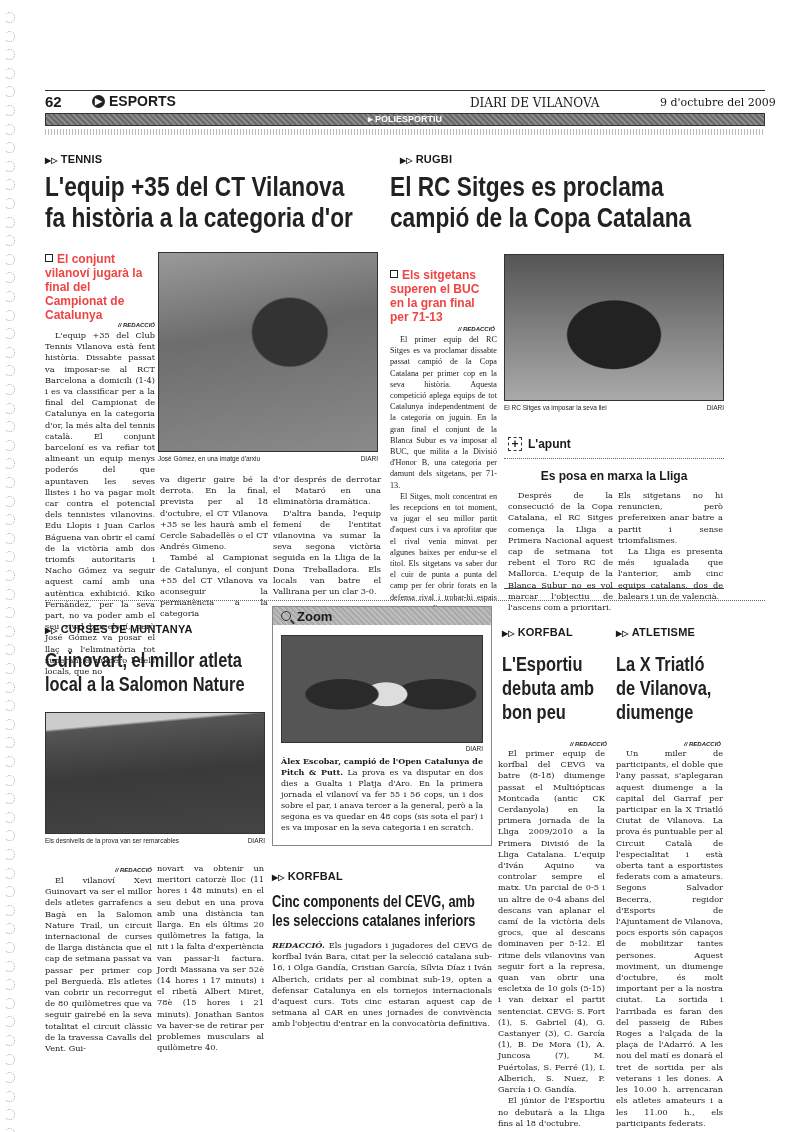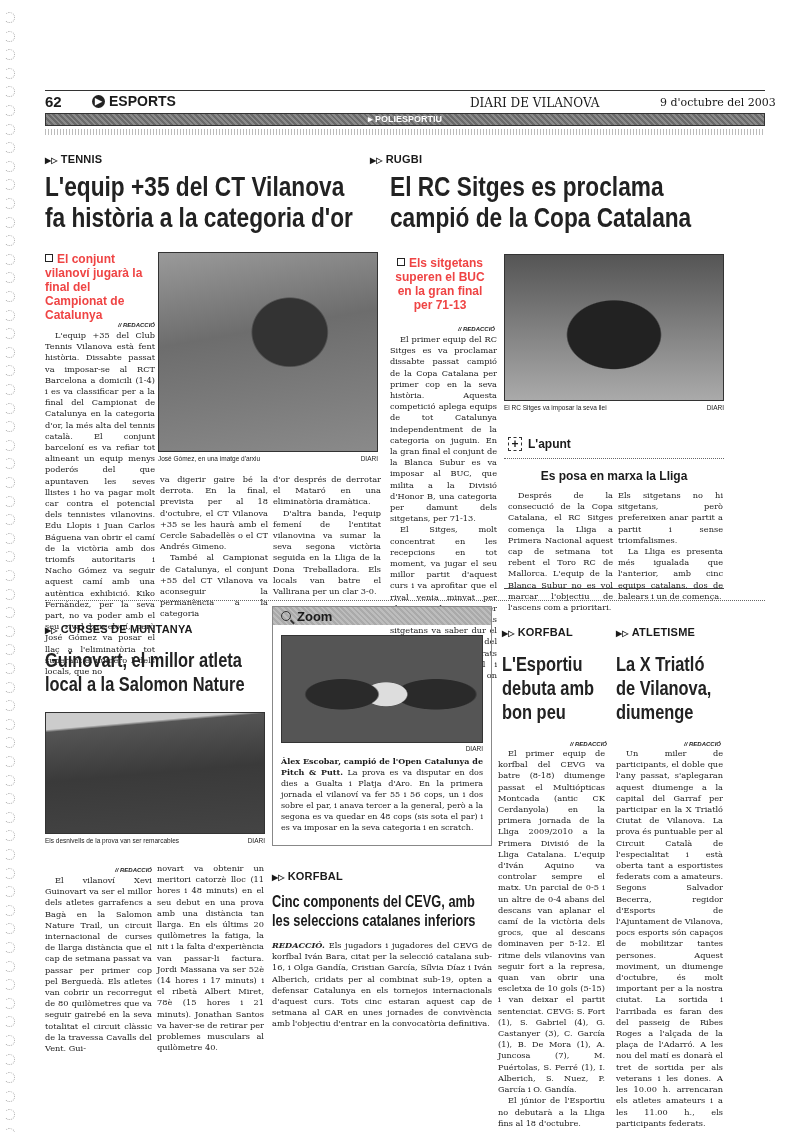--- a/index.html
+++ b/index.html
@@ -113,21 +113,21 @@
     <div class="hole" style="top: 1128px;"></div>
   </div>
 
 <div class="abs topline"></div>
 <div class="abs pagenum">62</div>
 <div class="abs section">
   <span class="circ">▶</span>
   <span>ESPORTS</span>
 </div>
 <div class="abs paper">DIARI DE VILANOVA</div>
-<div class="abs date">9 d'octubre del 2003</div>
+<div class="abs date">9 d'octubre del 2009</div>
 <div class="abs bar">▸ POLIESPORTIU</div>
 <div class="abs dotrow"></div>
 
 <div class="abs kicker" style="left:45px;top:153px;">
   <span class="arr">▶▷</span><span>TENNIS</span>
 </div>
 <div class="abs h1" style="left:45px;top:172px;">
   <div>L'equip +35 del CT Vilanova</div>
   <div>fa història a la categoria d'or</div>
 </div>
@@ -145,52 +145,52 @@
 </div>
 <div class="abs body" style="left:160px;top:474px;width:108px;">
   <p style="text-indent:0">va digerir gaire bé la derrota. En la final, prevista per al 18 d'octubre, el CT Vilanova +35 se les haurà amb el Cercle Sabadellès o el CT Andrés Gimeno.</p>
   <p>També al Campionat de Catalunya, el conjunt +55 del CT Vilanova va aconseguir la permanència a la categoria</p>
 </div>
 <div class="abs body" style="left:273px;top:474px;width:108px;">
   <p style="text-indent:0">d'or després de derrotar el Mataró en una eliminatòria dramàtica.</p>
   <p>D'altra banda, l'equip femení de l'entitat vilanovina va sumar la seva segona victòria seguida en la Lliga de la Dona Treballadora. Els locals van batre el Vallirana per un clar 3-0.</p>
 </div>
 
-<div class="abs kicker" style="left:370px;top:153px;">
+<div class="abs kicker" style="left:400px;top:153px;">
   <span class="arr">▶▷</span><span>RUGBI</span>
 </div>
 <div class="abs h1" style="left:390px;top:172px;">
   <div>El RC Sitges es proclama</div>
   <div>campió de la Copa Catalana</div>
 </div>
-<div class="abs sub" style="left:390px;top:256px;width:100px;text-align:center;">
+<div class="abs sub" style="left:390px;top:268px;width:100px;">
   <span class="sq"></span><span>Els sitgetans superen el BUC en la gran final per 71-13</span>
 </div>
 <div class="abs byline" style="left:390px;top:326px;width:105px;">// REDACCIÓ</div>
-<div class="abs body" style="left:390px;top:334px;width:107px;">
+<div class="abs body" style="left:390px;top:334px;width:107px;font-family:Liberation Serif, serif;">
   <p>El primer equip del RC Sitges es va proclamar dissabte passat campió de la Copa Catalana per primer cop en la seva història. Aquesta competició aplega equips de tot Catalunya independentment de la categoria on juguin. En la gran final el conjunt de la Blanca Subur es va imposar al BUC, que milita a la Divisió d'Honor B, una categoria per damunt dels sitgetans, per 71-13.</p>
   <p>El Sitges, molt concentrat en les recepcions en tot moment, va jugar el seu millor partit d'aquest curs i va aprofitar que el rival venia minvat per algunes baixes per endur-se el títol. Els sitgetans va saber dur el cuir de punta a punta del camp per fer obrir forats en la defensa rival i trobar-hi espais per on percudir.</p>
 </div>
 <div class="abs photo ph-rugby" style="left:504px;top:254px;width:220px;height:147px;"></div>
 <div class="abs caption" style="left:504px;top:404px;width:220px;">
   <span>El RC Sitges va imposar la seva llei</span>
     <span>DIARI</span>
 </div>
 <div class="abs apunt" style="left:508px;top:437px;">
   <span class="plus">+</span>
     <span>L'apunt</span>
 </div>
 <div class="abs sep-dots" style="left:504px;top:458px;width:220px;"></div>
 <div class="abs" style="left:504px;top:469px;width:220px;text-align:center;font:bold 12px 'Liberation Sans',sans-serif;">Es posa en marxa la Lliga</div>
 <div class="abs body" style="left:508px;top:490px;width:105px;">
     <p>Després de la consecució de la Copa Catalana, el RC Sitges comença la Lliga a Primera Nacional aquest cap de setmana tot rebent el Toro RC de Mallorca. L'equip de la Blanca Subur no es vol marcar l'objectiu de l'ascens com a prioritari.</p>
   </div>
 <div class="abs body" style="left:618px;top:490px;width:105px;">
-  <p style="text-indent:0">Els sitgetans no hi sitgetans, però prefereixen anar partit a partit i sense triomfalismes.</p>
-  <p>La Lliga es presenta més igualada que l'anterior, amb cinc equips catalans, dos de balears i un de comença.</p>
+  <p style="text-indent:0">Els sitgetans no hi renuncien, però prefereixen anar batre a partit i sense triomfalismes.</p>
+  <p>La Lliga es presenta més igualada que l'anterior, amb cinc equips catalans, dos de balears i un de valencià.</p>
 </div>
 <div class="abs sep-solid" style="left:504px;top:588px;width:220px;"></div>
 
 <div class="abs sep-dots" style="left:45px;top:600px;width:720px;"></div>
 
 <div class="abs kicker" style="left:45px;top:623px;">
   <span class="arr">▶▷</span><span>CURSES DE MUNTANYA</span>
 </div>
 <div class="abs h2" style="left:45px;top:648px;">
   <div>Guinovart, el millor atleta</div>

